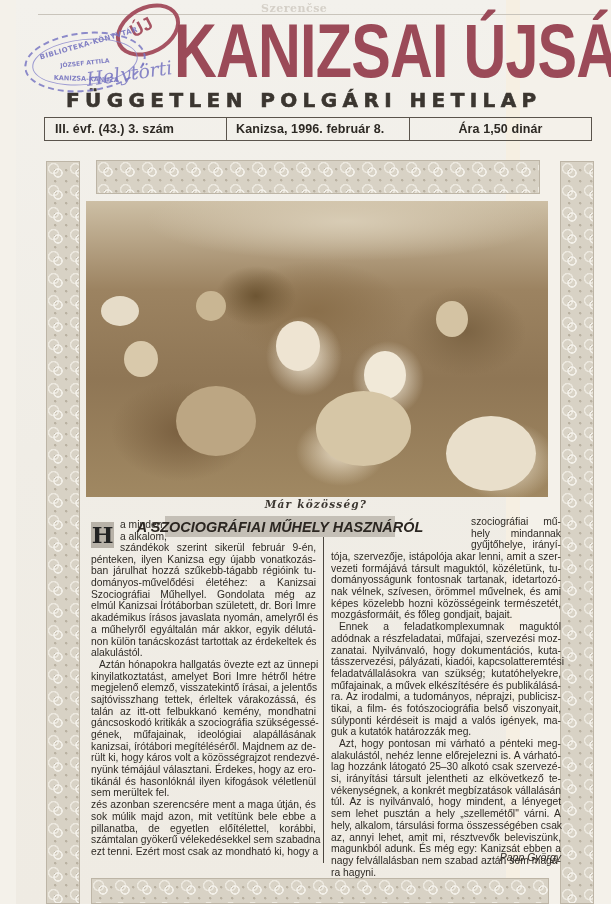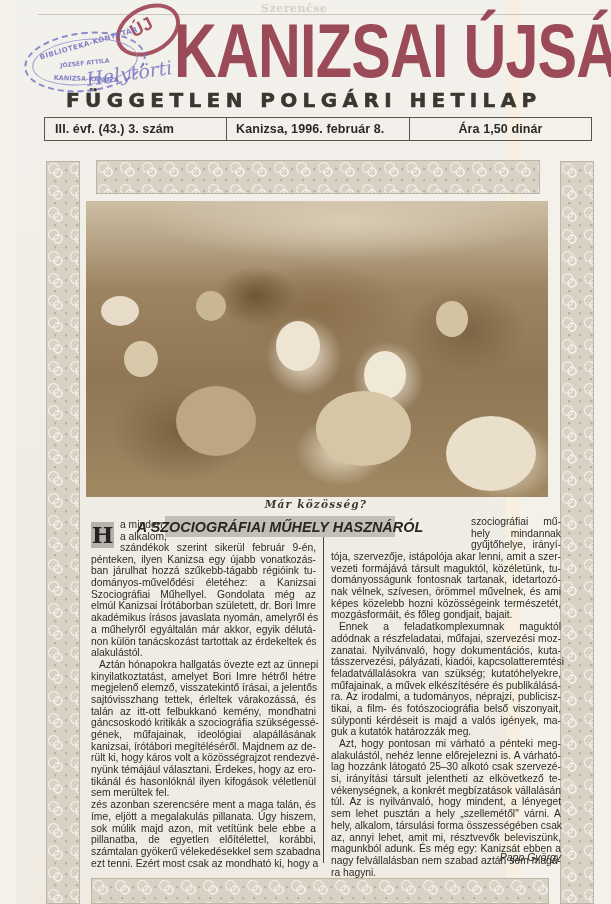--- a/index.html
+++ b/index.html
@@ -193,22 +193,21 @@
       <span class="ln">megjelenő elemző, visszatekintő írásai, a jelentős</span>
       <span class="ln">sajtóvisszhang tettek, érleltek várakozássá, és</span>
       <span class="ln">talán az itt-ott felbukkanó kemény, mondhatni</span>
       <span class="ln">gáncsoskodó kritikák a szociográfia szükségessé-</span>
       <span class="ln">gének, műfajainak, ideológiai alapállásának</span>
       <span class="ln">kanizsai, írótábori megítéléséről. Majdnem az de-</span>
       <span class="ln">rült ki, hogy káros volt a közösségrajzot rendezvé-</span>
       <span class="ln">nyünk témájául választani. Érdekes, hogy az ero-</span>
       <span class="ln">tikánál és hasonlóknál ilyen kifogások véletlenül</span>
       <span class="ln last">sem merültek fel.</span>
-      <span class="ln">zés azonban szerencsére ment a maga talán, és</span>
-      <span class="ln">íme, eljött a megalakulás pillanata. Úgy hiszem,</span>
+      <span class="ln">zés azonban szerencsére ment a maga útján, és</span>
       <span class="ln">sok múlik majd azon, mit vetítünk bele ebbe a</span>
       <span class="ln">pillanatba, de egyetlen előítélettel, korábbi,</span>
       <span class="ln">számtalan gyökerű vélekedésekkel sem szabadna</span>
       <span class="ln">ezt tenni. Ezért most csak az mondható ki, hogy a</span>
     </div>
 
   <div class="text" id="right-top" style="left:455px;top:516px;width:90px;">
       <span class="ln">szociográfiai mű-</span>
       <span class="ln">hely mindannak</span>
       <span class="ln">gyűjtőhelye, irányí-</span>

